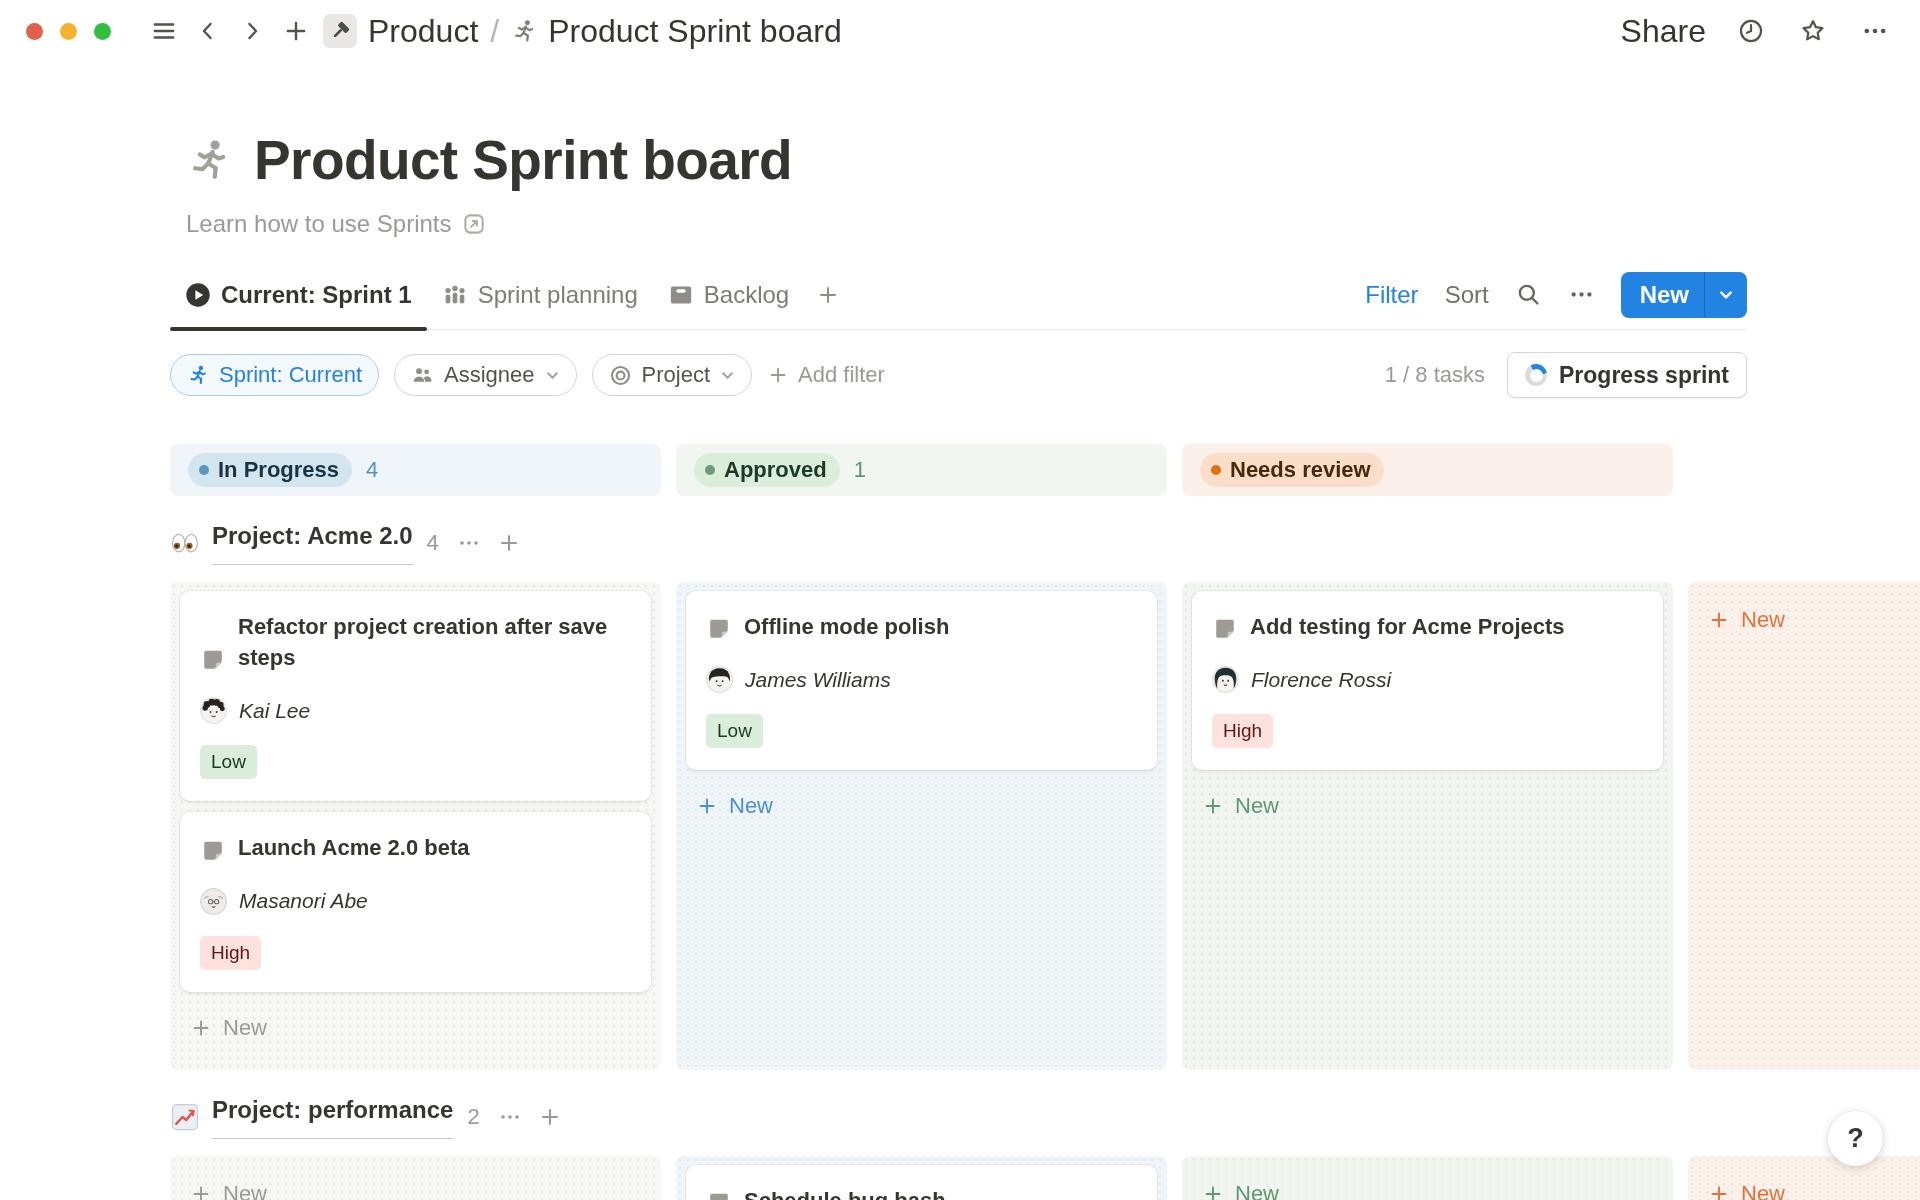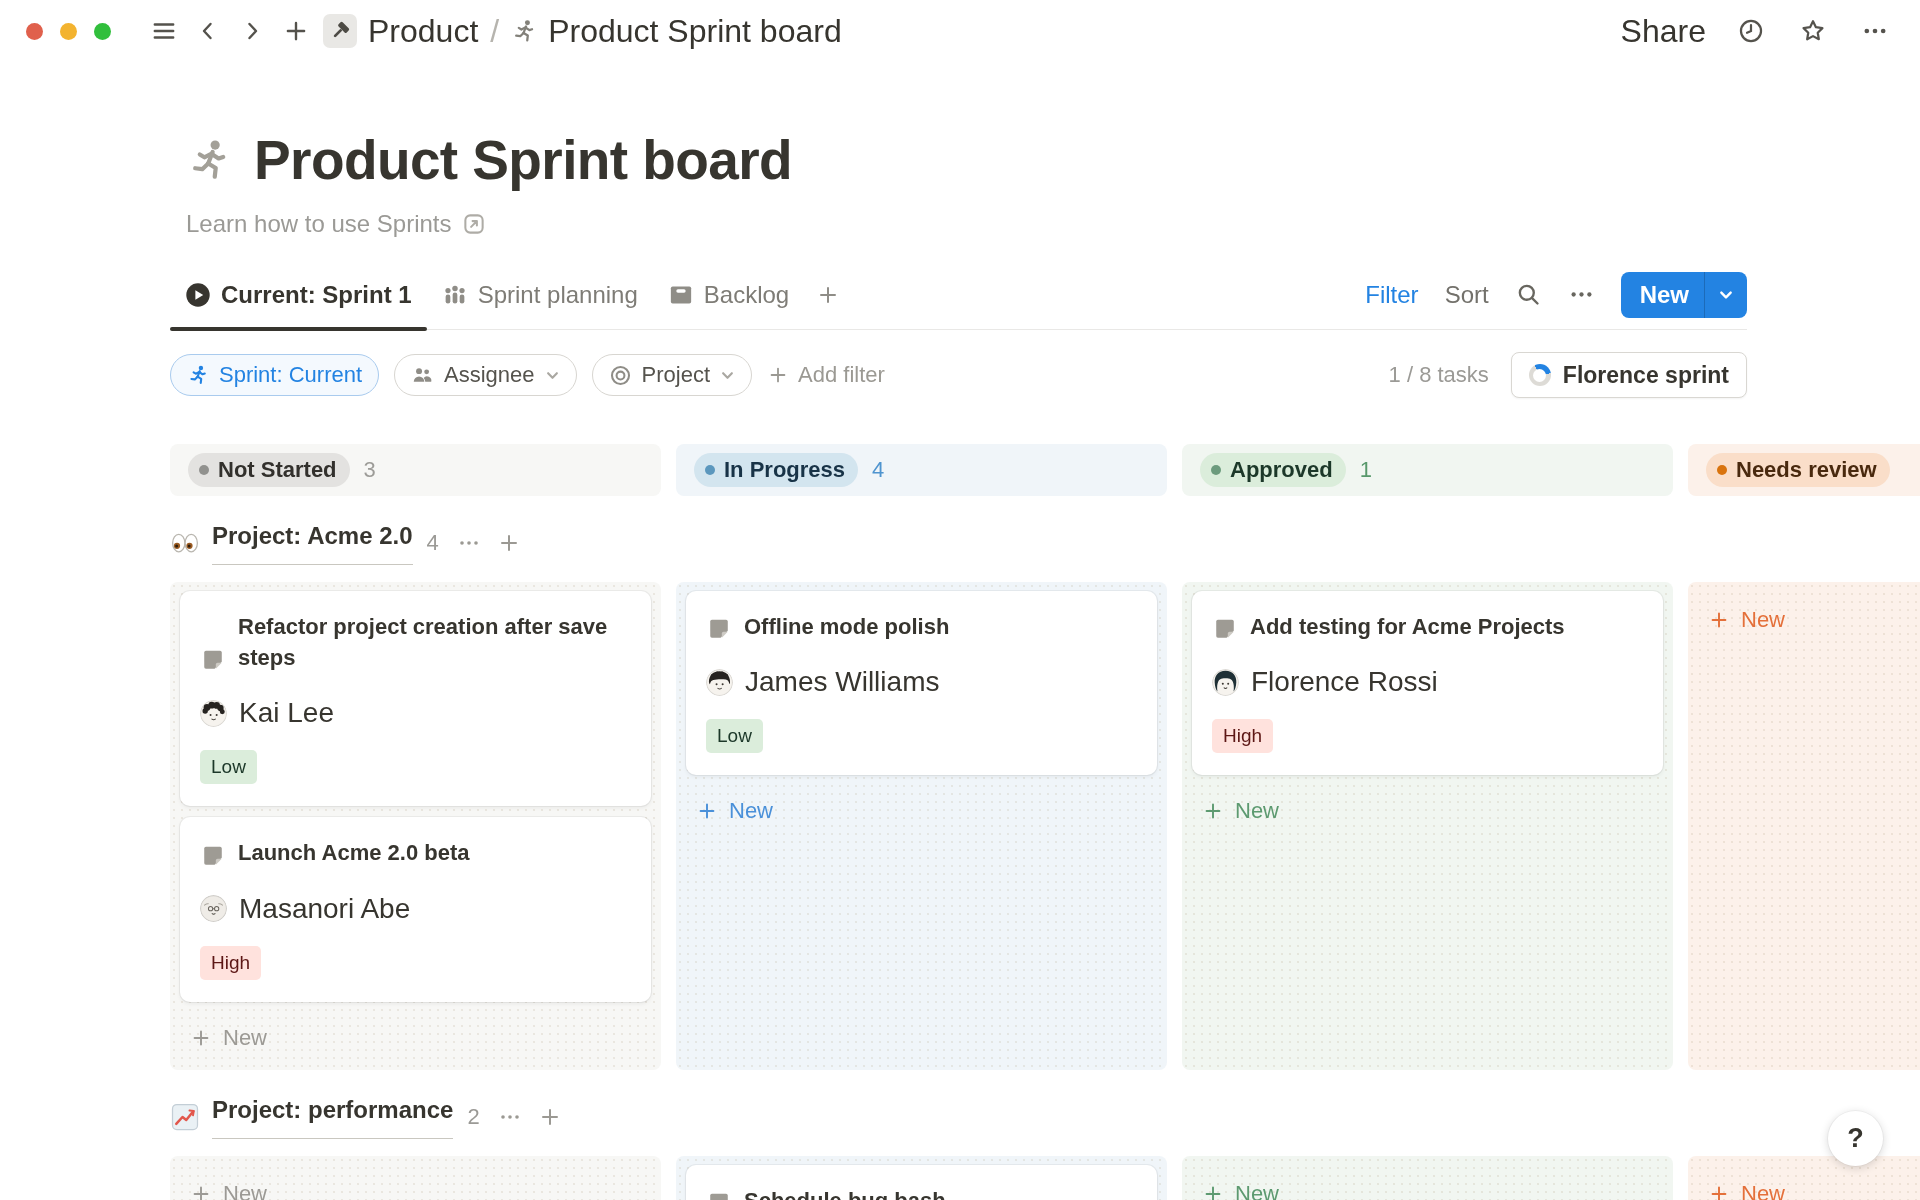--- a/index.html
+++ b/index.html
@@ -111,21 +111,21 @@
     background-size:8px 8px; }
   .cell-g1 { height:488px; }
   .cell-g2 { height:260px; }
   .card { background:#fff; border-radius:10px; padding:20px 20px 22px;
     box-shadow:0 0 0 1px rgba(15,15,15,0.05), 0 2px 4px rgba(15,15,15,0.06);
     margin-bottom:11px; cursor:pointer; }
   .card-title-row { display:flex; gap:12px; align-items:flex-end; }
   .page-icon { flex:none; display:flex; margin-top:2px; }
   .card-title { font-size:22px; font-weight:600; line-height:1.42; color:#37352f; }
   .card-person { display:flex; align-items:center; gap:12px; margin-top:24px;
-    font-size:28px; color:#37352f; }
+    font-size:21px; color:#37352f;font-style:italic; }
   .avatar { width:27px; height:27px; border-radius:50%; overflow:hidden; flex:none;
     display:flex; }
   .card-tags { margin-top:21px; }
   .tag { display:inline-block; font-size:19px; line-height:1; padding:7px 11px 8px;
     border-radius:5px; }
   .tag--low { background:var(--tag-low-bg,#dbeddb); color:var(--tag-low-fg,#1c3829); }
   .tag--high { background:var(--tag-high-bg,#ffe2dd); color:var(--tag-high-fg,#5d1715); }
   .new-row { display:flex; align-items:center; gap:11px; font-size:22px;
     color:var(--new,#9c9a95); padding:12px 10px; margin-top:8px; cursor:pointer; }
   .new-row svg { flex:none; }
@@ -362,36 +362,29 @@
       <svg width="22" height="22" viewBox="0 0 24 24" fill="none" stroke="currentColor" stroke-width="2" stroke-linecap="round">
           <path d="M12 5v14M5 12h14"></path>
         </svg>
       <span>Add filter</span>
     </div>
   </div>
   <div class="filter-right">
     <span class="tasks-count">1 / 8 tasks</span>
     <button class="complete-btn">
       <span class="progress-ring"></span>
-      <span>Florence sprint</span>
+      <span>Progress sprint</span>
     </button>
   </div>
 </div>
 
 <div class="board">
   <div class="board-inner">
 
     <div class="brow">
-      <div class="bcol col-head" style="--col-bg: #f7f7f5; --pill-bg: #e3e2e0; --pill-fg: #32302c; --dot: #91918e; --count: #9d9c98; --new: #9c9a95;">
-        <span class="status-pill">
-            <span class="status-dot"></span>
-            <span>Not Started</span>
-          </span>
-        <span class="col-count">3</span>
-      </div>
       <div class="bcol col-head" style="--col-bg: #f0f5f9; --pill-bg: #d3e5ef; --pill-fg: #183347; --dot: #5b97bd; --count: #4f94cf; --new: #4a90d9;">
         <span class="status-pill">
             <span class="status-dot"></span>
             <span>In Progress</span>
           </span>
         <span class="col-count">4</span>
       </div>
       <div class="bcol col-head" style="--col-bg: #f1f6f1; --pill-bg: #dbeddb; --pill-fg: #1c3829; --dot: #6c9b7d; --count: #58986b; --new: #5d9a70;">
         <span class="status-pill">
             <span class="status-dot"></span>

